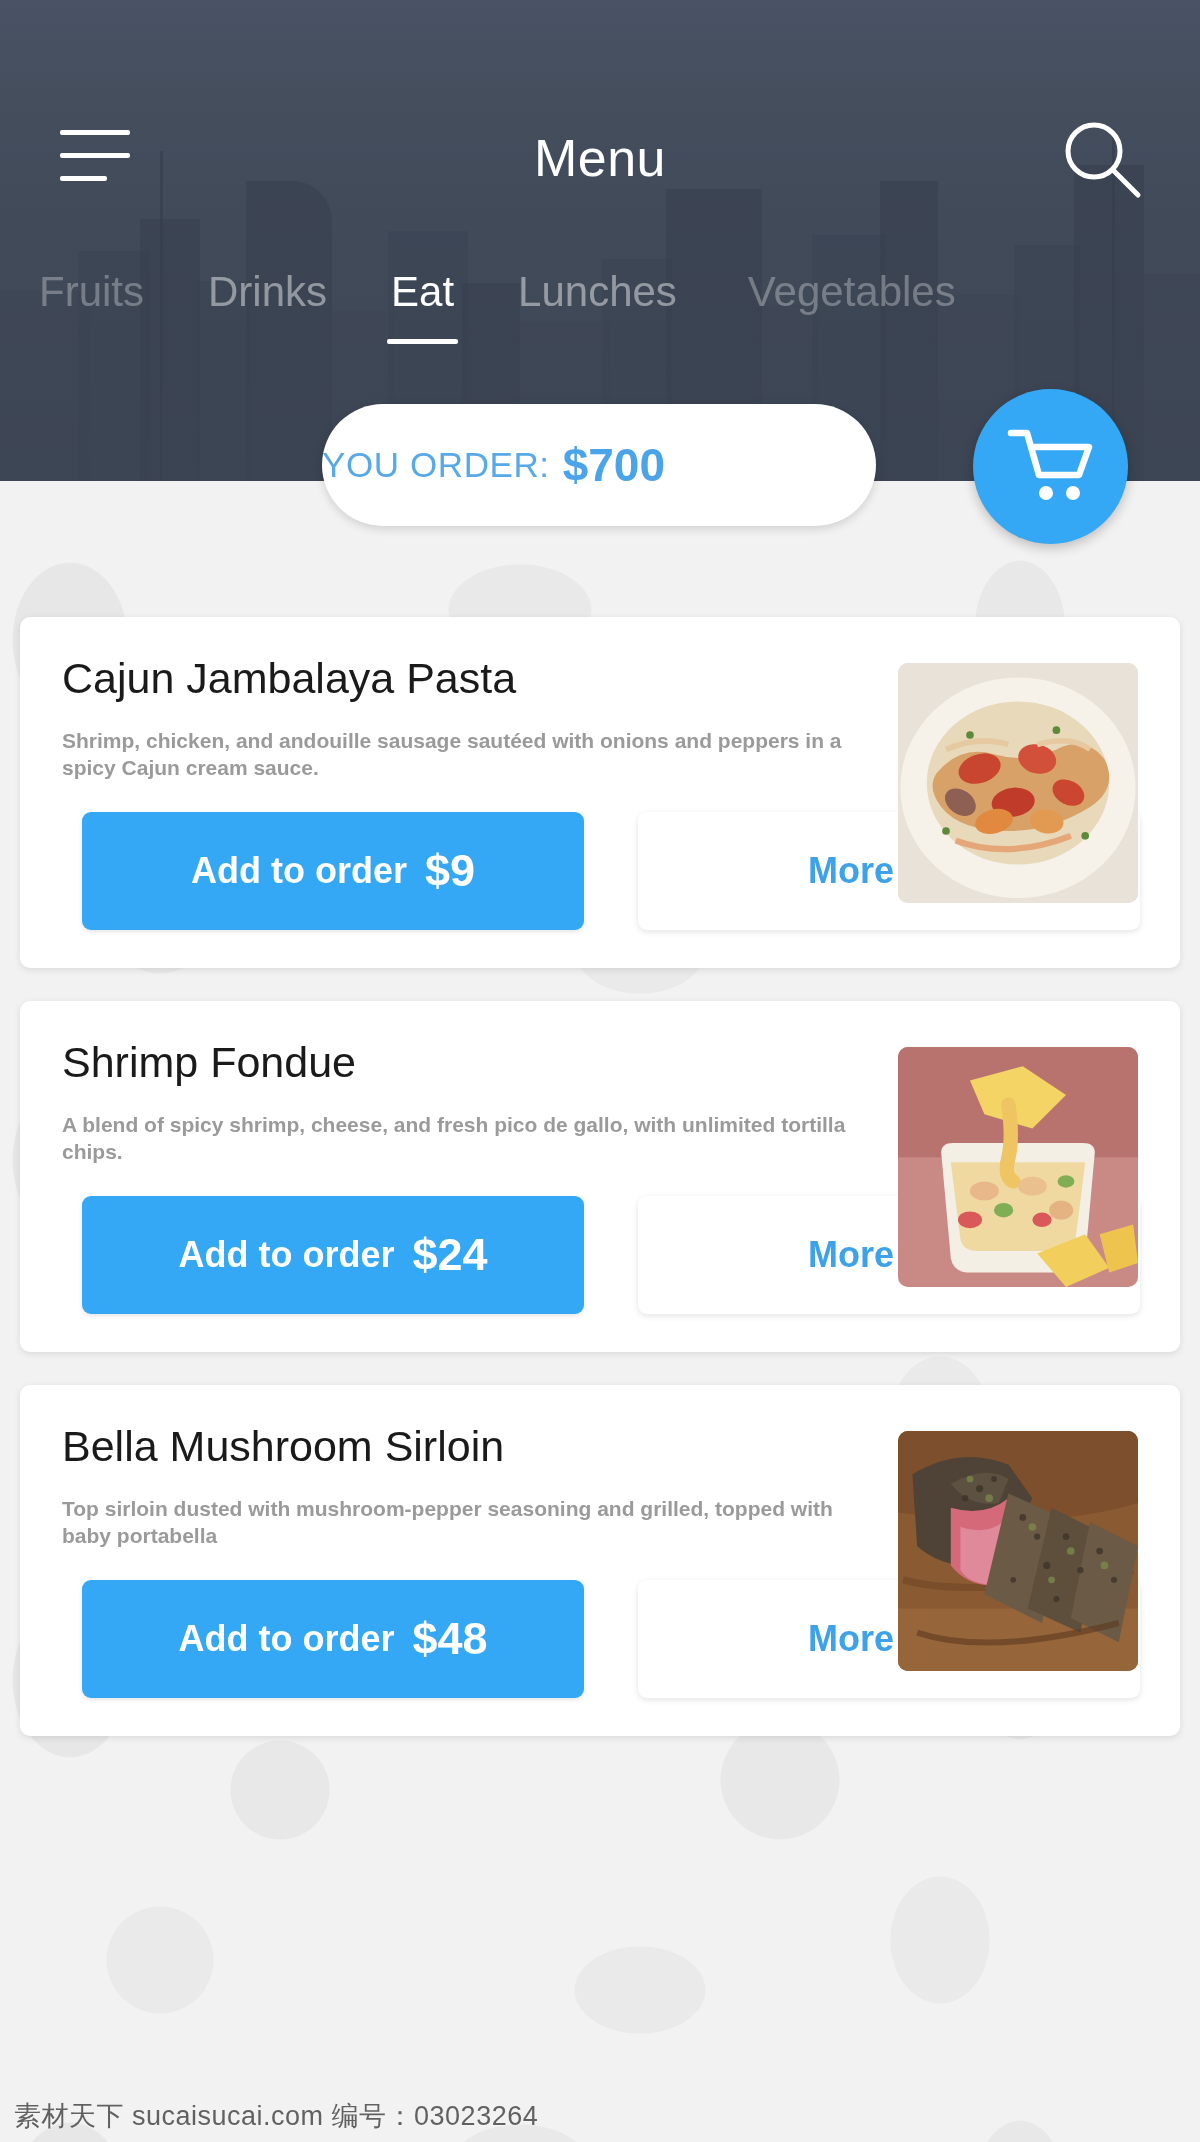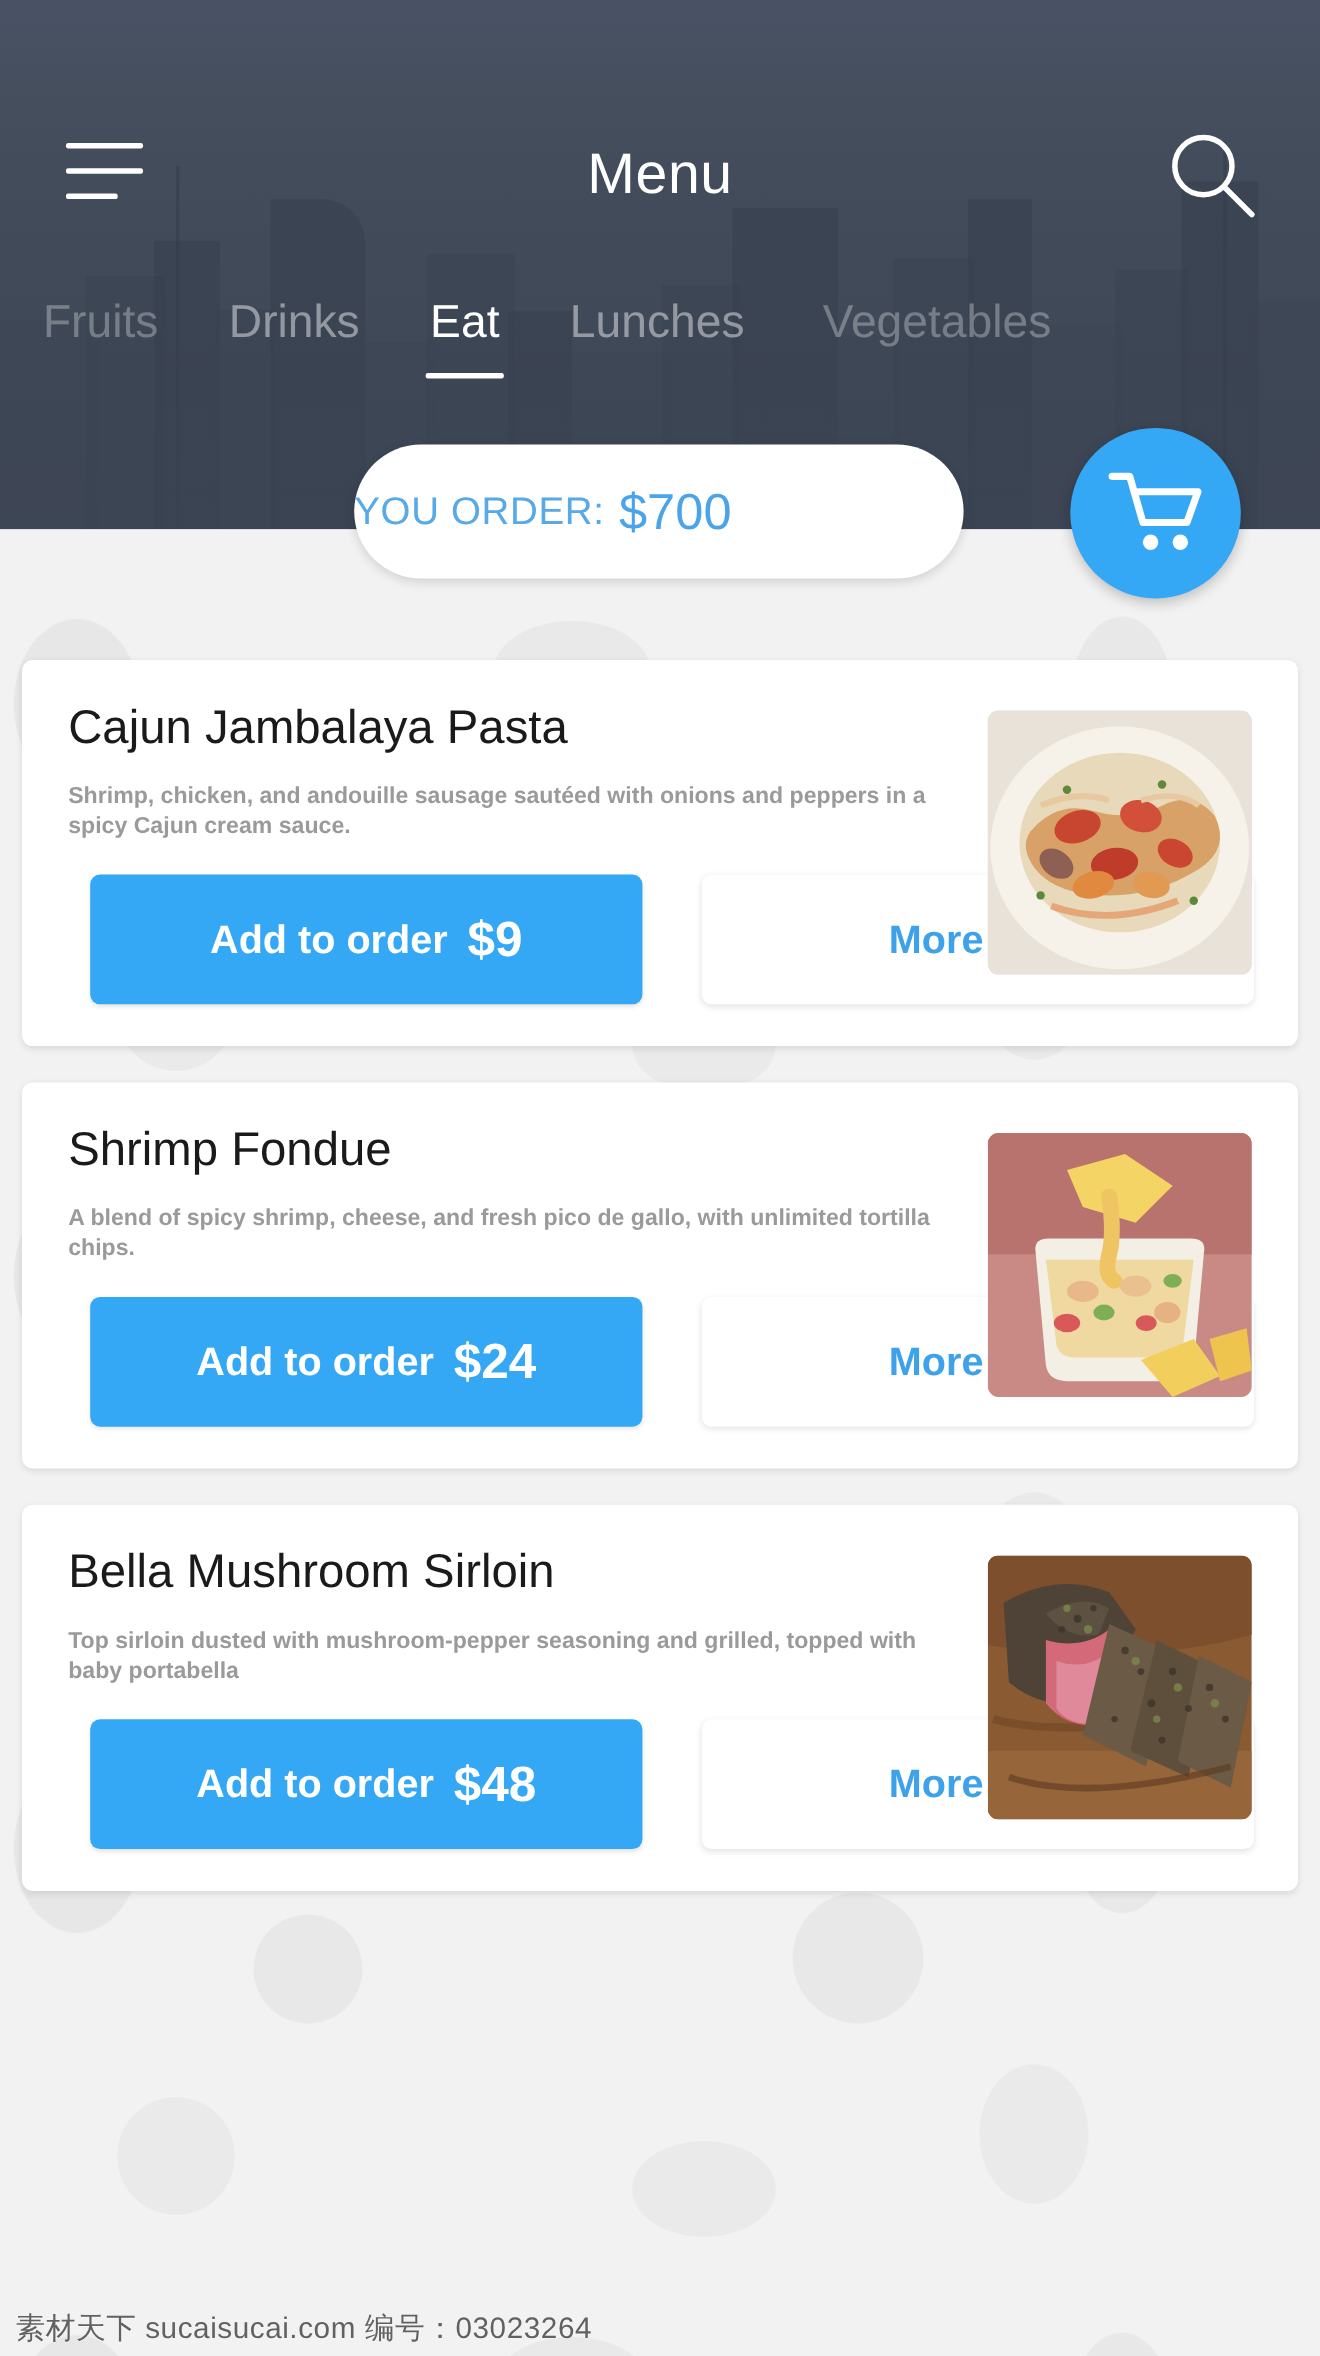--- a/index.html
+++ b/index.html
@@ -154,21 +154,21 @@
   }
   .order-pill .lbl {
     color: #57a9e8;
     font-size: 35px;
     font-weight: 400;
     letter-spacing: .6px;
   }
   .order-pill .amt {
     color: #4ba4ea;
     font-size: 46px;
-    font-weight: 400;
+    font-weight: 700;
     margin-left: 13px;
   }
 
   .cart-btn {
     position: absolute;
     left: 973px; top: 389px;
     width: 155px; height: 155px;
     border-radius: 50%;
     background: #34a8f4;
     box-shadow: 0 4px 12px rgba(0,0,0,.22);
@@ -180,21 +180,21 @@
   }
 
   
   .list {
     position: absolute;
     left: 0; top: 600px;
     width: 1200px;
   }
   .card {
     position: relative;
-    margin: 0 20px 33px 20px;
+    margin: 17px 20px 33px 20px;
     background: #ffffff;
     border-radius: 10px;
     box-shadow: 0 2px 7px rgba(0,0,0,.10);
     padding: 38px 40px 38px 42px;
     min-height: 0;
   }
   .card-title {
     color: #1a1a1a;
     font-size: 43px;
     font-weight: 400;

